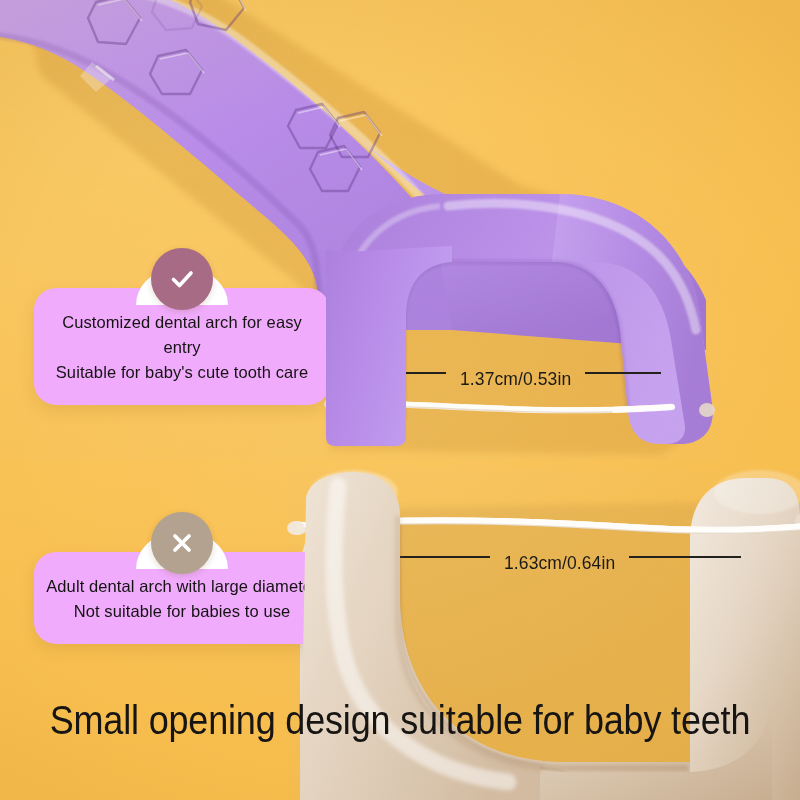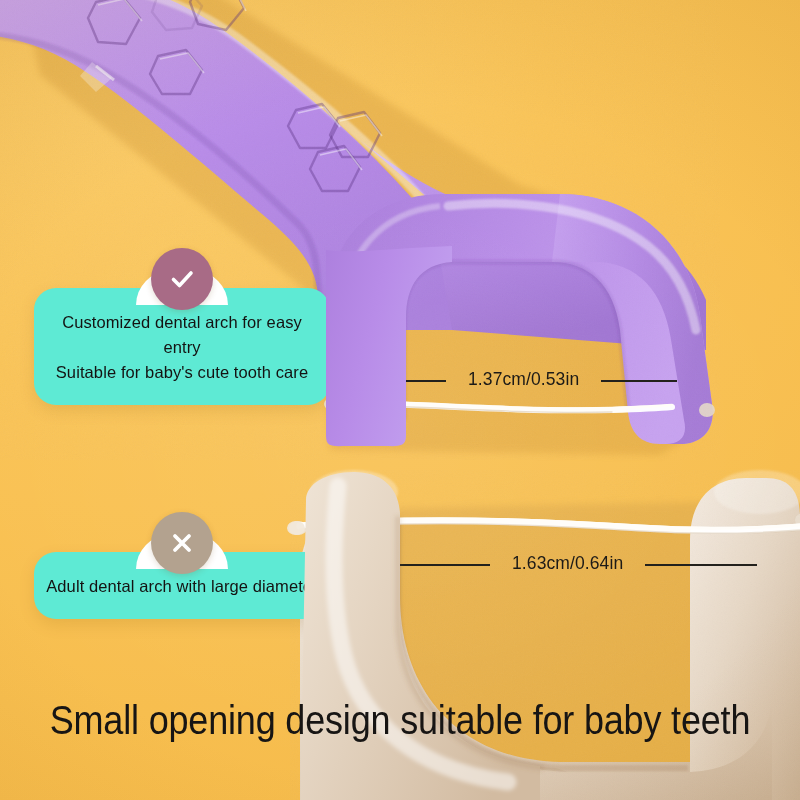--- a/index.html
+++ b/index.html
@@ -34,22 +34,22 @@
   }
 
   
   #product { position: absolute; inset: 0; }
   #product svg { display: block; width: 800px; height: 800px; }
 
   
   .measure {
     position: absolute;
     display: flex;
-    align-items: center;
-    gap: 8px;
+    align-items: flex-start;
+    gap: 0;
     white-space: nowrap;
   }
   .measure .rule {
     height: 0;
     border-top: 2px solid #23211c;
     display: block;
   }
   .measure .m-label {
     font-size: 17.5px;
     color: #1c1a17;
@@ -65,21 +65,21 @@
   #measure-cream .rule.left  { width: 105px; }
   #measure-cream .rule.right { width: 112px; }
 
   
   .callout {
     position: absolute;
     width: 296px;
   }
   .callout .card {
     position: relative;
-    background: #5eead4;
+    background: #f0abfc;
     border-radius: 22px;
     padding: 22px 12px 20px 12px;
     box-shadow: 0 6px 16px rgba(120, 78, 10, 0.13);
   }
   
   .callout .notch {
     position: absolute;
     left: 50%;
     top: -17px;
     transform: translateX(-50%);
@@ -396,20 +396,21 @@
 
   <div class="callout" id="callout-bad">
     <div class="badge" style="background:#b3a28f;">
       <svg width="34" height="34" viewBox="0 0 34 34" aria-hidden="true">
         <path d="M 10 10 L 24 24 M 24 10 L 10 24" fill="none" stroke="#ffffff" stroke-width="3.8" stroke-linecap="round"></path>
       </svg>
     </div>
     <div class="card">
       <div class="notch"></div>
       <div class="line">Adult dental arch with large diameter</div>
+      <div class="line">Not suitable for babies to use</div>
     </div>
   </div>
 
   <svg class="card-overlap" style="left:0;top:0;width:800px;height:800px;" viewBox="0 0 800 800" aria-hidden="true">
     <defs>
       <linearGradient id="ovPurp" x1="0" y1="0" x2="1" y2="0.4">
         <stop offset="0%" stop-color="#ad80de"></stop>
         <stop offset="45%" stop-color="#b88ce8"></stop>
         <stop offset="100%" stop-color="#c2a0ef"></stop>
       </linearGradient>

